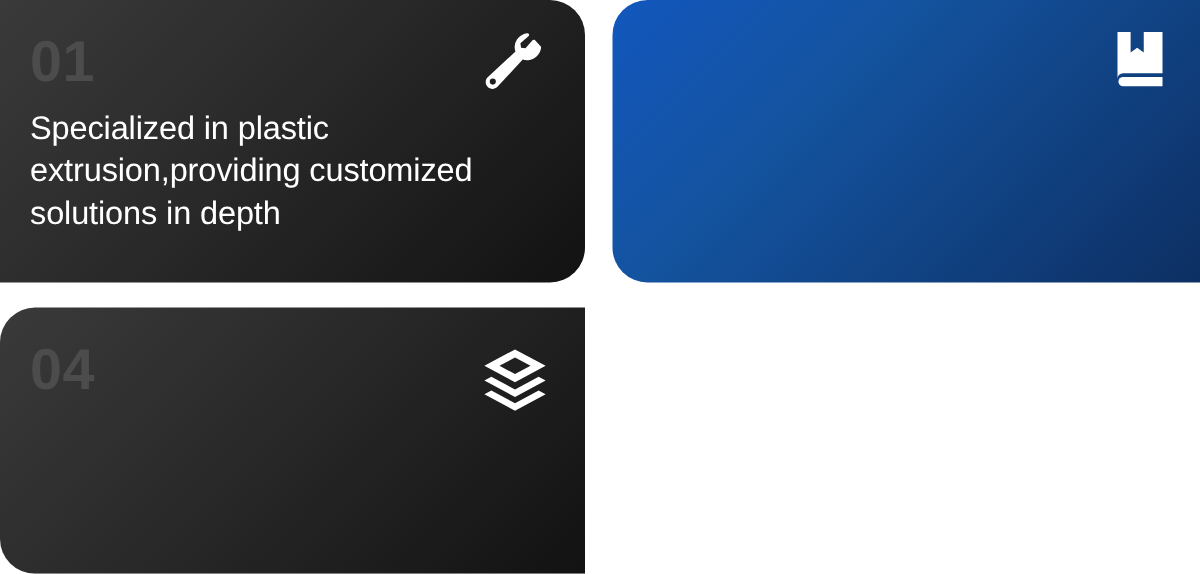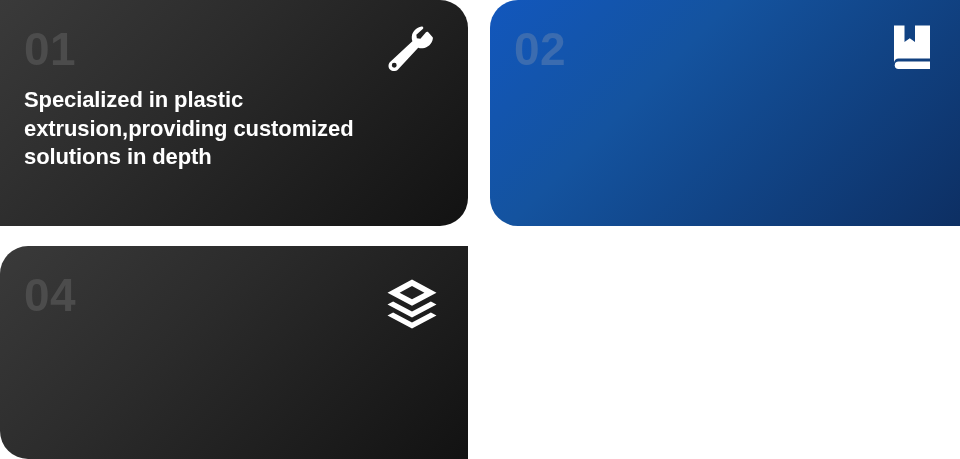--- a/index.html
+++ b/index.html
@@ -56,22 +56,22 @@
     letter-spacing: 0.5px;
     margin-left: 6px;
     margin-bottom: 14px;
     user-select: none;
   }
   .card-dark .index { color: #4c4c4c; }
   .card-blue .index { color: #3b6cb0; }
 
   
   .headline {
-    font-size: 22px;
-    font-weight: 700;
+    font-size: 26px;
+    font-weight: 400;
     line-height: 1.30;
     color: #ffffff;
     letter-spacing: -0.1px;
     max-width: 430px;
     margin-left: 6px;
   }
   .card-2 .headline, .card-4 .headline { max-width: 445px; }
 
   
   .icon {
@@ -104,21 +104,20 @@
     <div class="headline">Specialized in plastic extrusion,providing customized solutions in depth</div>
   </div>
 
   <div class="card card-blue card-2">
     <span class="icon">
       <svg viewBox="0 0 64 64" aria-hidden="true">
         <path d="M8 2h14v22l7-5 7 5V2h20v44H14a6 6 0 0 0-6 6V2z"></path>
         <path d="M14 50h42v10H14a5 5 0 0 1 0-10z"></path>
       </svg>
     </span>
-    <div class="index">02</div>
   </div>
 
 
   <div class="card card-dark card-4">
     <span class="icon">
       <svg viewBox="0 0 64 64" aria-hidden="true">
         <path d="M32 4 4 19l28 15 28-15L32 4zm0 7.4L46.2 19 32 26.6 17.8 19 32 11.4z"></path>
         <path d="M32 40.6 10.4 29 4 32.5l28 15 28-15L53.6 29 32 40.6z"></path>
         <path d="M32 53.2 10.4 41.6 4 45.1l28 15 28-15-6.4-3.5L32 53.2z"></path>
       </svg>

